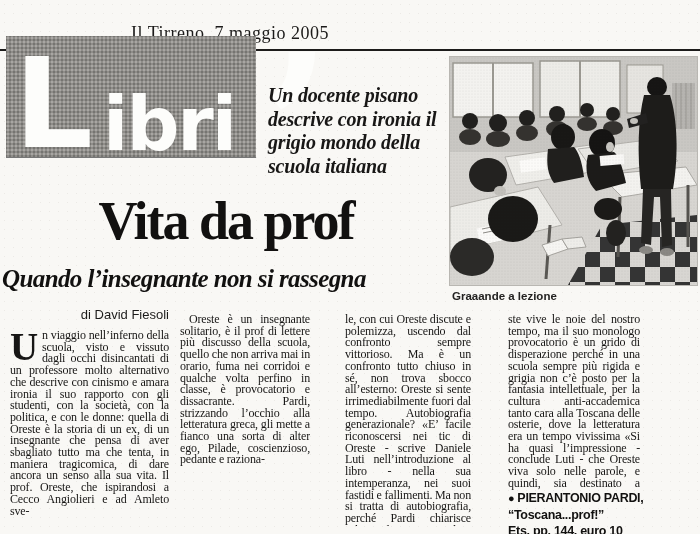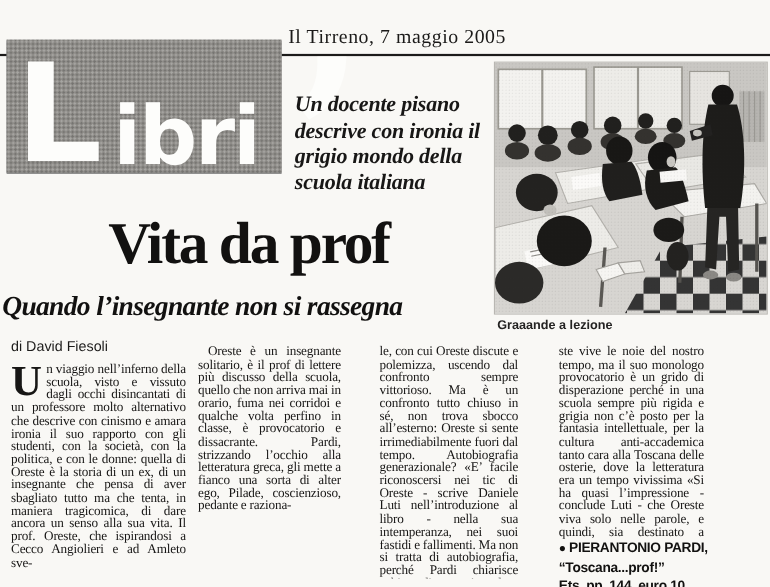--- a/index.html
+++ b/index.html
@@ -5,21 +5,21 @@
   * { box-sizing: border-box; }
   html,body { margin:0; padding:0; background:#e8e6e2; }
   .page {
     position:relative; width:700px; height:534px; margin:0 auto;
     background:#f9f8f5;
     background-image: radial-gradient(#eceae6 0.6px, transparent 0.6px);
     background-size:9px 9px;
     font-family:"Liberation Serif", serif; color:#151413; overflow:hidden;
   }
   .masthead {
-    position:absolute; top:23px; left:0; right:240px; text-align:right;
+    position:absolute; top:23px; left:0; right:240px; text-align:center;
     font-size:18px; letter-spacing:0.5px; color:#1b1a19;
   }
   .top-rule { position:absolute; top:49px; left:0; width:700px; height:2px; background:#1c1b1a; }
 
   
   .banner {
     position:absolute; left:6px; top:36px; width:250px; height:121px;
     background-color:#8f8d89;
     background-image:
       radial-gradient(rgba(255,255,255,.22) 1px, transparent 1px),
@@ -60,21 +60,21 @@
     text-align:center; font-size:54px; font-weight:bold; line-height:1;
     letter-spacing:-2px; color:#121110;
   }
   .subhead {
     position:absolute; left:2px; top:265px; width:450px; margin:0;
     font-size:25px; font-style:italic; font-weight:bold;
     letter-spacing:-0.6px; color:#121110;
   }
 
   .byline {
-    position:absolute; left:10px; top:307px; width:159px; text-align:left;
+    position:absolute; left:10px; top:307px; width:159px; text-align:right;
     font-family:"Liberation Sans", sans-serif; font-size:13px; color:#1c1b1a;
   }
 
   .col {
     position:absolute; top:314px; height:212px; overflow:hidden;
     font-size:12px; line-height:11.7px; text-align:justify;
     letter-spacing:-0.15px; word-spacing:-0.2px; color:#171615;
   }
   .col p { margin:0; }
   .col p.indent { text-indent:9px; }

